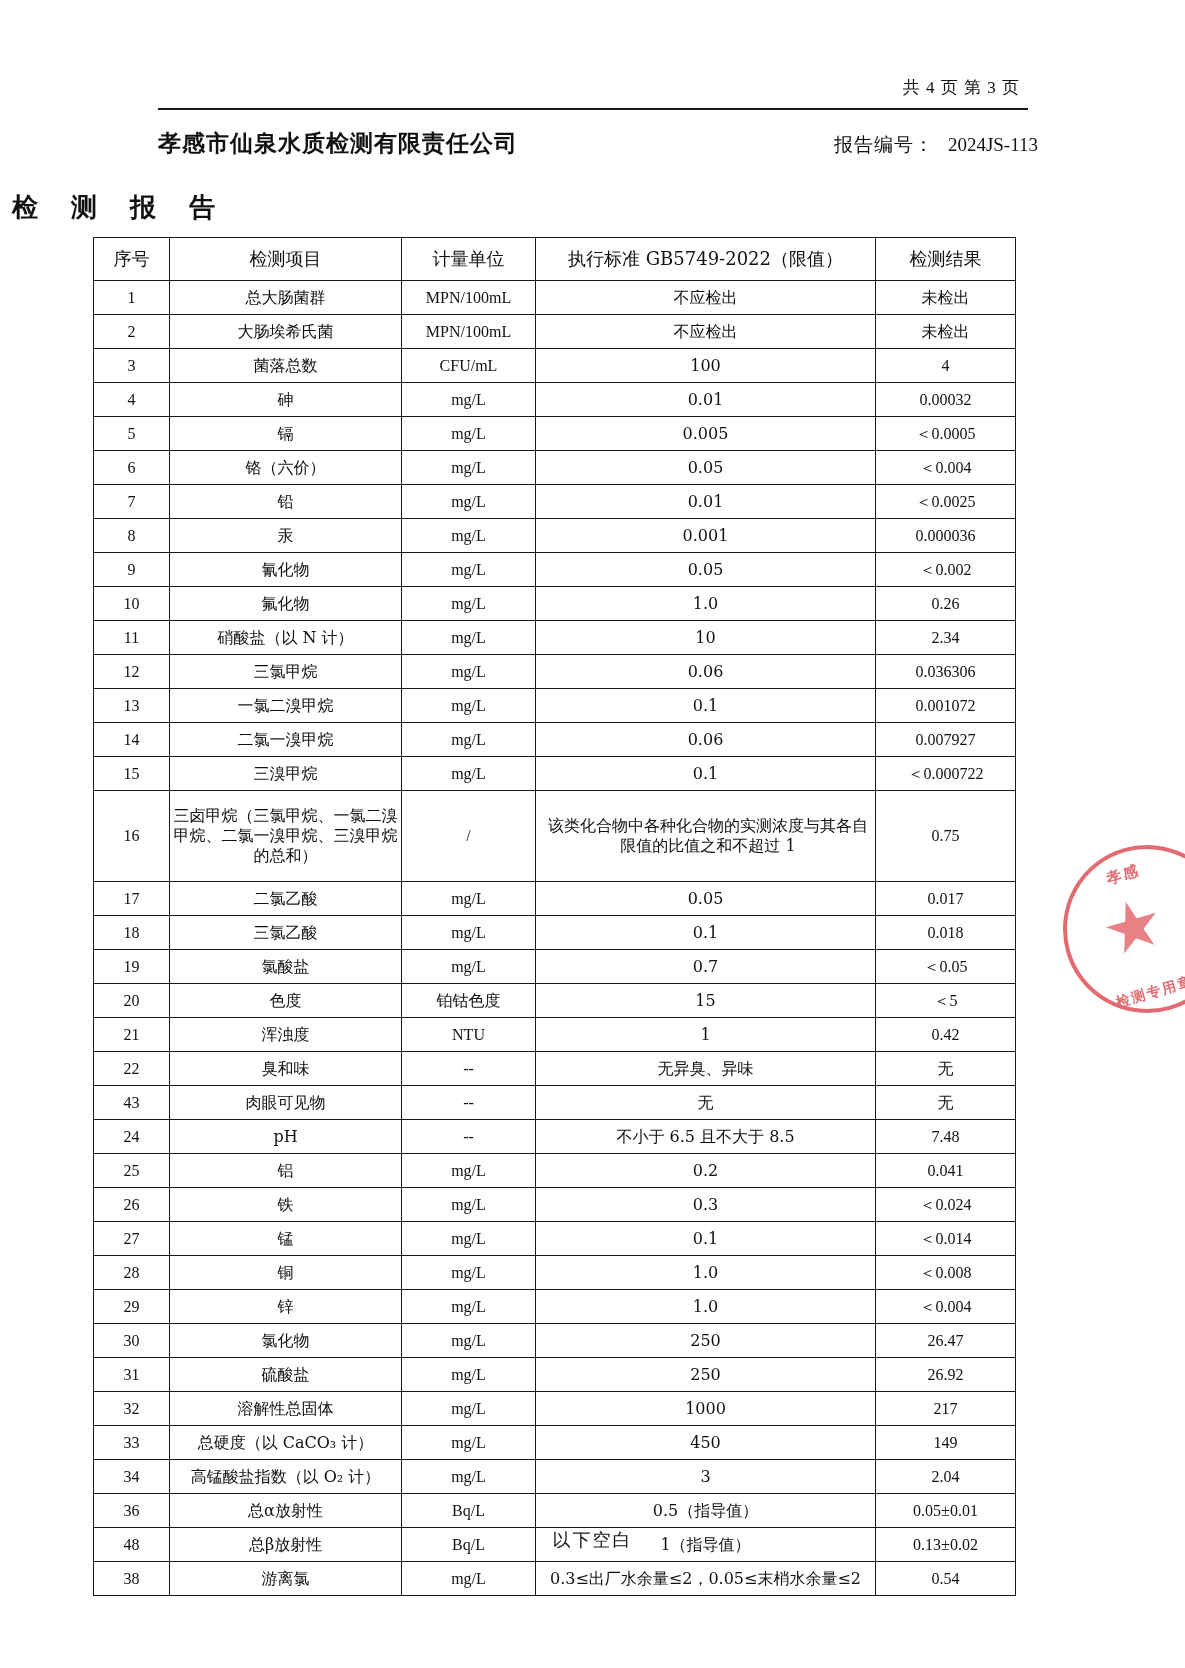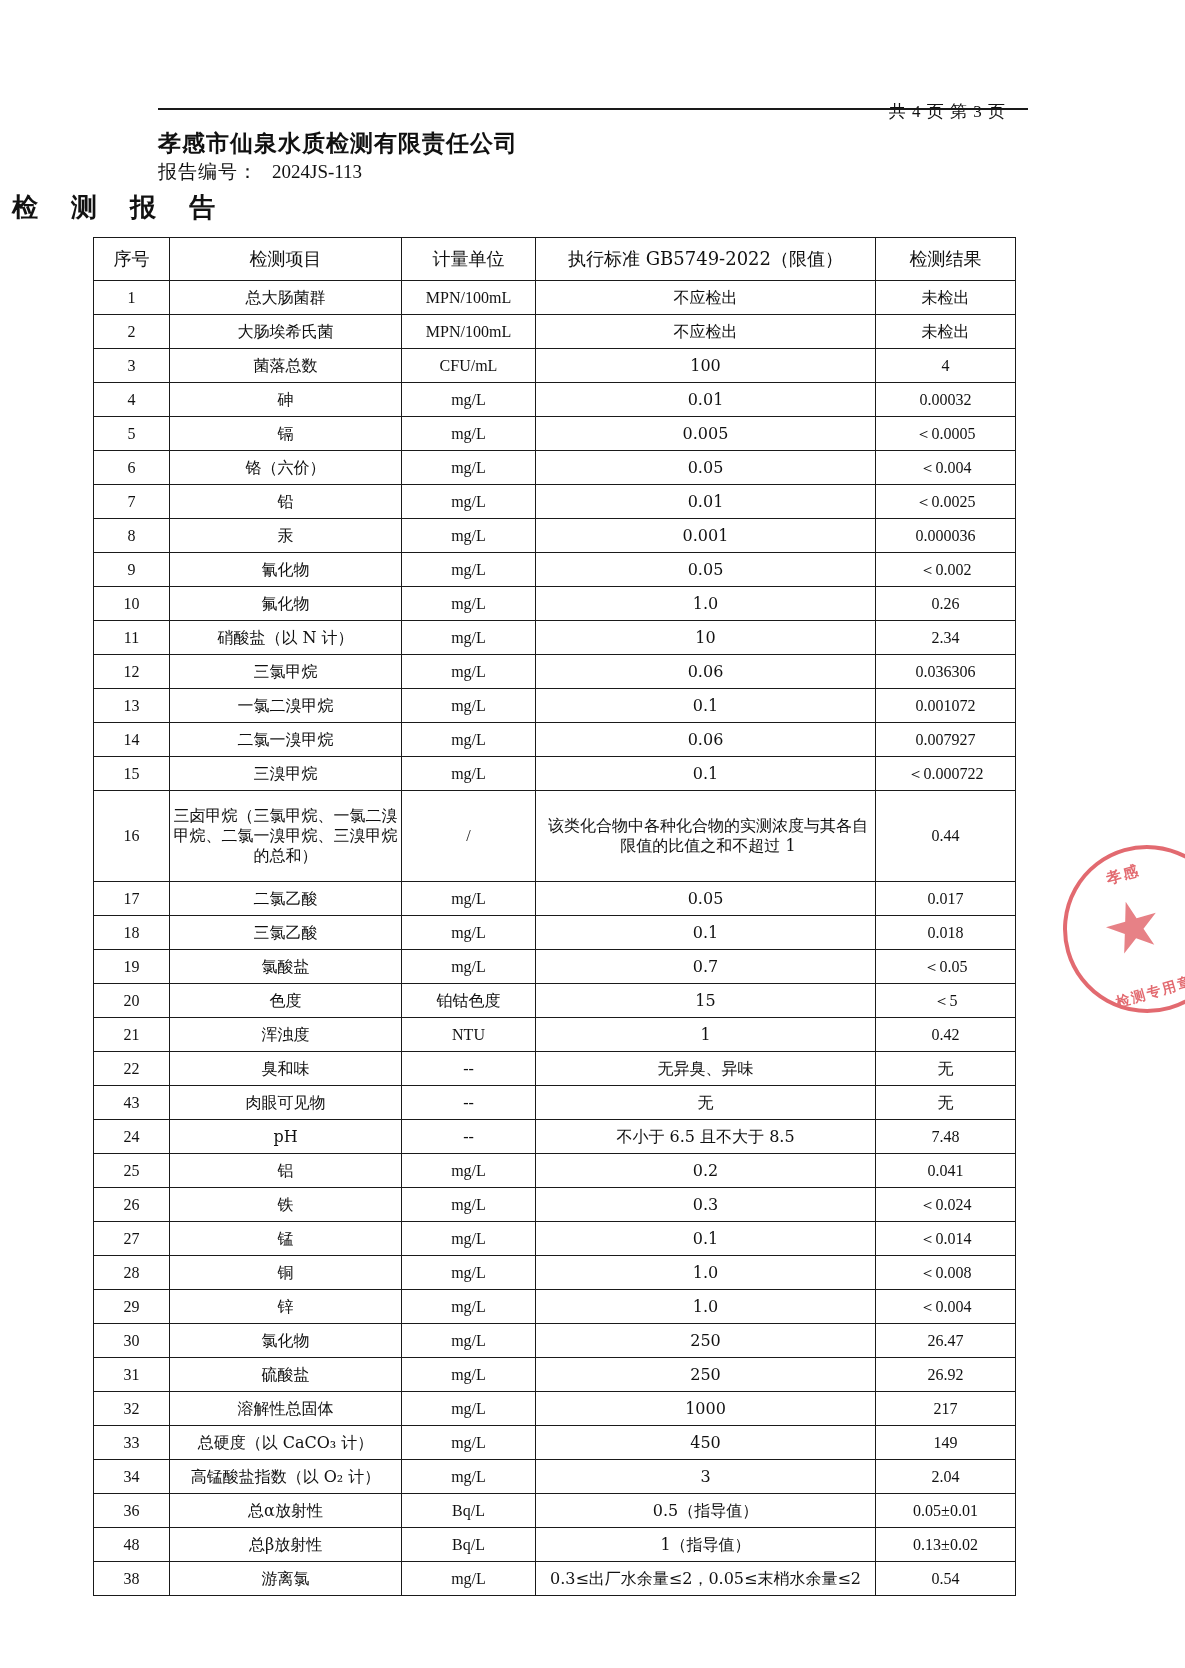--- a/index.html
+++ b/index.html
@@ -18,43 +18,41 @@
   .page {
     position: relative;
     width: 1185px;
     height: 1668px;
     box-sizing: border-box;
     padding: 0;
   }
   .page-count {
     position: absolute;
     top: 76px;
-    right: 179px;
+    right: 165px;
     font-size: 17px;
     letter-spacing: 1px;
     font-family: "Liberation Serif", serif;
-    margin-top: 24px;
   }
   .top-rule {
     position: absolute;
     top: 108px;
     left: 158px;
     width: 870px;
     height: 2px;
     background: #1a1a1a;
   }
   .header-row {
     position: absolute;
     top: 128px;
     left: 158px;
     width: 880px;
     display: flex;
     align-items: baseline;
     justify-content: space-between;
-    flex-direction: column;
   }
   .company {
     font-size: 23px;
     font-weight: bold;
     letter-spacing: 1px;
     font-family: "DejaVu Serif", serif;
   }
   .report-no {
     font-size: 19px;
     font-family: "DejaVu Serif", serif;
@@ -327,21 +325,21 @@
           <td class="cjk">三溴甲烷</td>
           <td class="num">mg/L</td>
           <td class="cjk">0.1</td>
           <td class="num">＜0.000722</td>
         </tr>
         <tr>
           <td class="num tall">16</td>
           <td class="cjk tall multiline">三卤甲烷（三氯甲烷、一氯二溴甲烷、二氯一溴甲烷、三溴甲烷的总和）</td>
           <td class="num tall">/</td>
           <td class="cjk tall multiline center">该类化合物中各种化合物的实测浓度与其各自限值的比值之和不超过 1</td>
-          <td class="num tall">0.44</td>
+          <td class="num tall">0.75</td>
         </tr>
         <tr>
           <td class="num">17</td>
           <td class="cjk">二氯乙酸</td>
           <td class="num">mg/L</td>
           <td class="cjk">0.05</td>
           <td class="num">0.017</td>
         </tr>
         <tr>
           <td class="num">18</td>
@@ -479,20 +477,21 @@
         <tr>
           <td class="num">38</td>
           <td class="cjk">游离氯</td>
           <td class="num">mg/L</td>
           <td class="cjk">0.3≤出厂水余量≤2，0.05≤末梢水余量≤2</td>
           <td class="num">0.54</td>
         </tr>
       </tbody>
   </table>
 
+  <div class="footer-note">以下空白</div>
 
   <div class="seal">
     <div class="seal-text">孝感</div>
     <div class="star"></div>
     <div class="seal-text2">检测专用章</div>
   </div>
 
 </div>
 
 </body></html>

